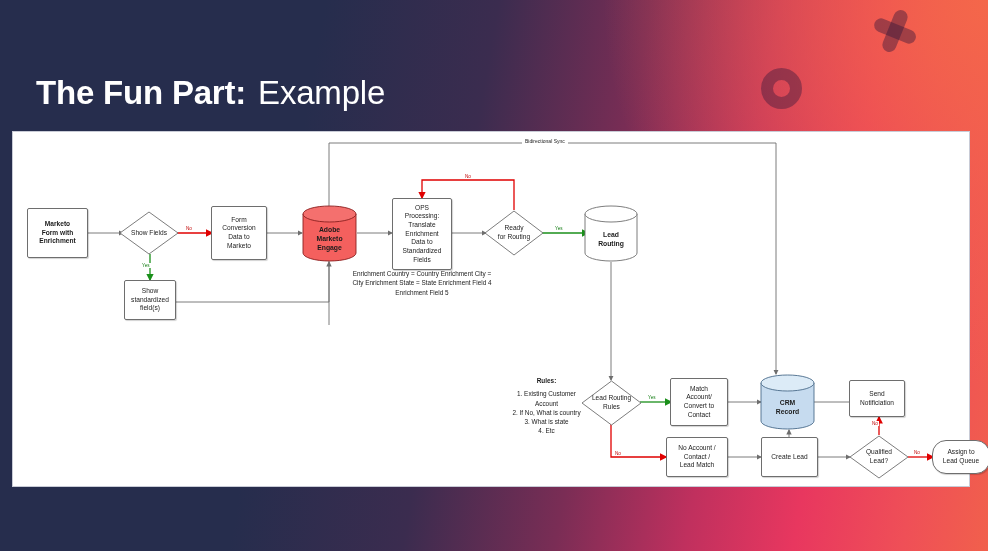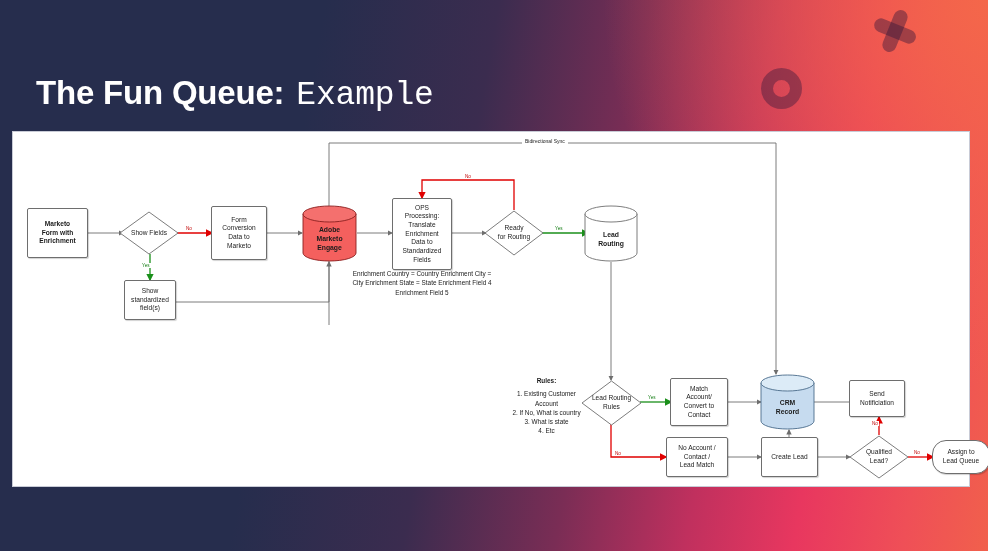--- a/index.html
+++ b/index.html
@@ -37,21 +37,21 @@
     position:absolute;left:761px;top:68px;width:41px;height:41px;
     border-radius:50%;border:12px solid rgba(48,22,58,0.40);
     box-sizing:border-box;
   }
   
   .title{
     position:absolute;left:36px;top:74px;
     font-size:33px;color:#ffffff;white-space:nowrap;letter-spacing:-0.2px;
   }
   .title .b{font-weight:bold;}
-  .title .r{font-weight:normal;margin-left:12px;font-family:Liberation Mono, monospace;}
+  .title .r{font-weight:normal;margin-left:12px;}
   
   #canvas{
     position:absolute;left:12px;top:131px;width:958px;height:356px;
     background:#ffffff;border:1px solid #c8cbd6;box-sizing:border-box;
   }
   #diagram{position:absolute;left:0;top:0;width:956px;height:354px;}
   
   .node{
     position:absolute;box-sizing:border-box;
     display:flex;align-items:center;justify-content:center;text-align:center;
@@ -99,21 +99,21 @@
 
 <div id="slide">
 
   <div class="deco-cross">
     <span class="v"></span>
       <span class="h"></span>
   </div>
   <div class="deco-ring"></div>
 
   <div class="title">
-    <span class="b">The Fun Queue:</span><span class="r">Example</span>
+    <span class="b">The Fun Part:</span><span class="r">Example</span>
   </div>
 
   <div id="canvas">
     <div id="diagram">
 
       <svg width="956" height="354" viewBox="0 0 956 354" style="position:absolute;left:0;top:0;">
         <defs>
           <marker id="ag" markerWidth="6" markerHeight="6" refX="5" refY="3" orient="auto">
             <path d="M0,0 L6,3 L0,6 z" fill="#6e6e6e"></path>
           </marker>

